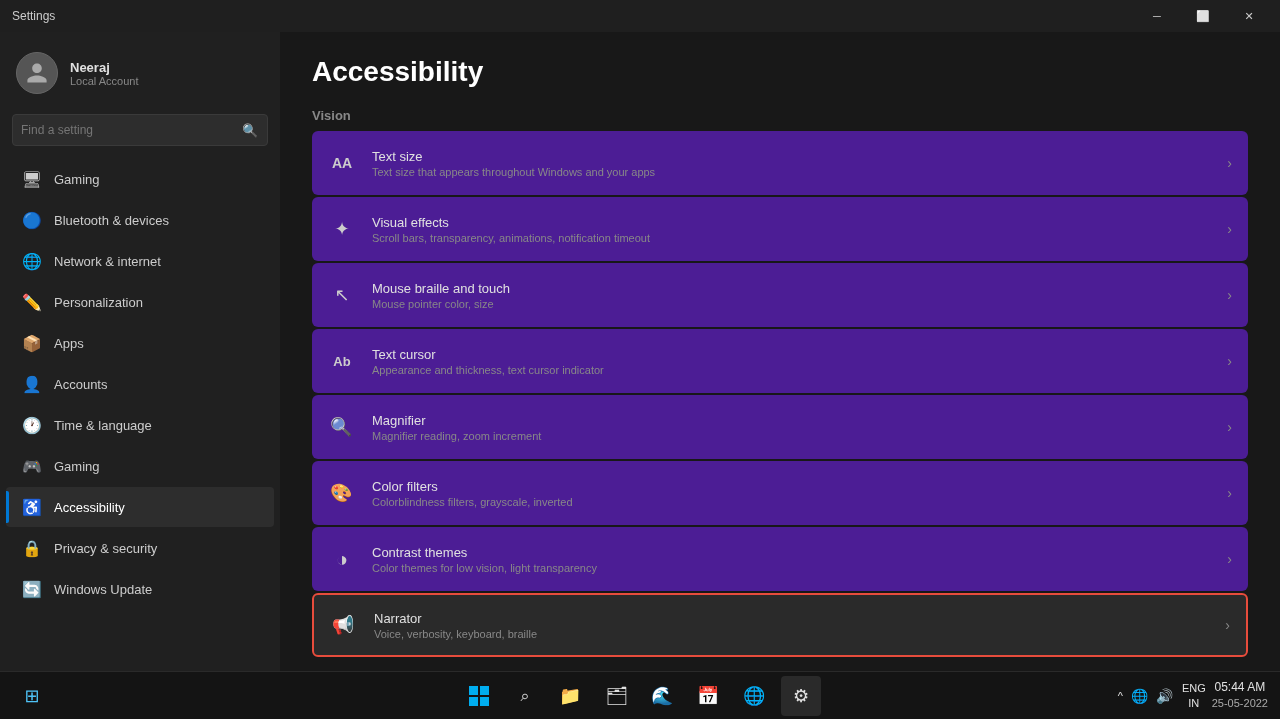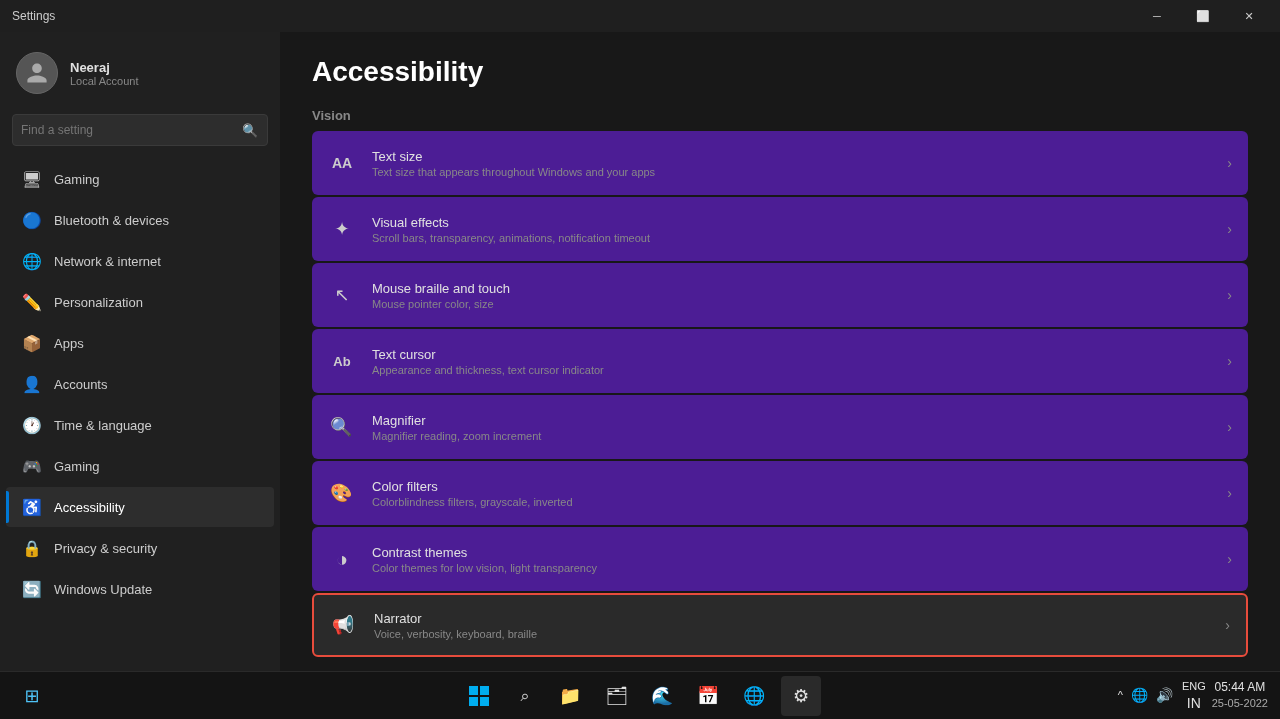--- a/index.html
+++ b/index.html
@@ -450,20 +450,20 @@
     <div class="taskbar-icon active" style="font-size:18px;">⚙</div>
   </div>
   <div class="taskbar-right">
     <div class="tray-icons">
       <span class="tray-icon" style="font-size:11px;">^</span>
       <span class="tray-icon">🌐</span>
       <span class="tray-icon">🔊</span>
     </div>
     <div class="lang-block">
       <div style="font-size:11px;">ENG</div>
-      <div style="font-size:14px;">IN</div>
+      <div style="font-size:11px;">IN</div>
     </div>
     <div class="datetime">
       <div class="time">05:44 AM</div>
       <div class="date">25-05-2022</div>
     </div>
   </div>
 </div>
 
 </body></html>

